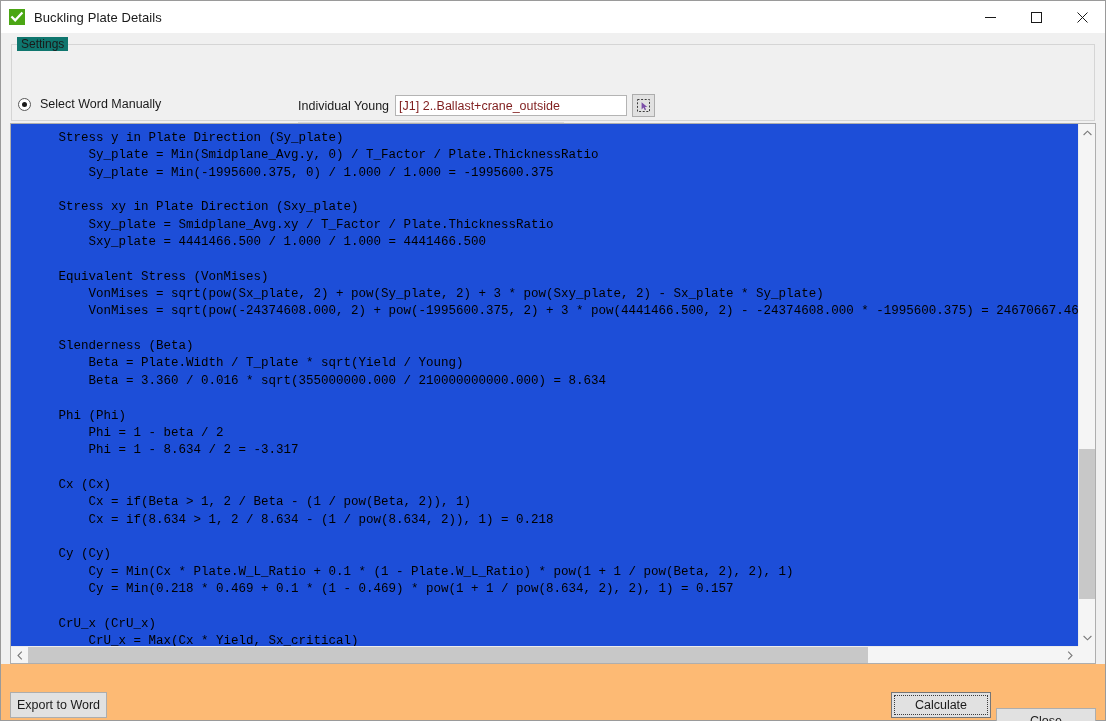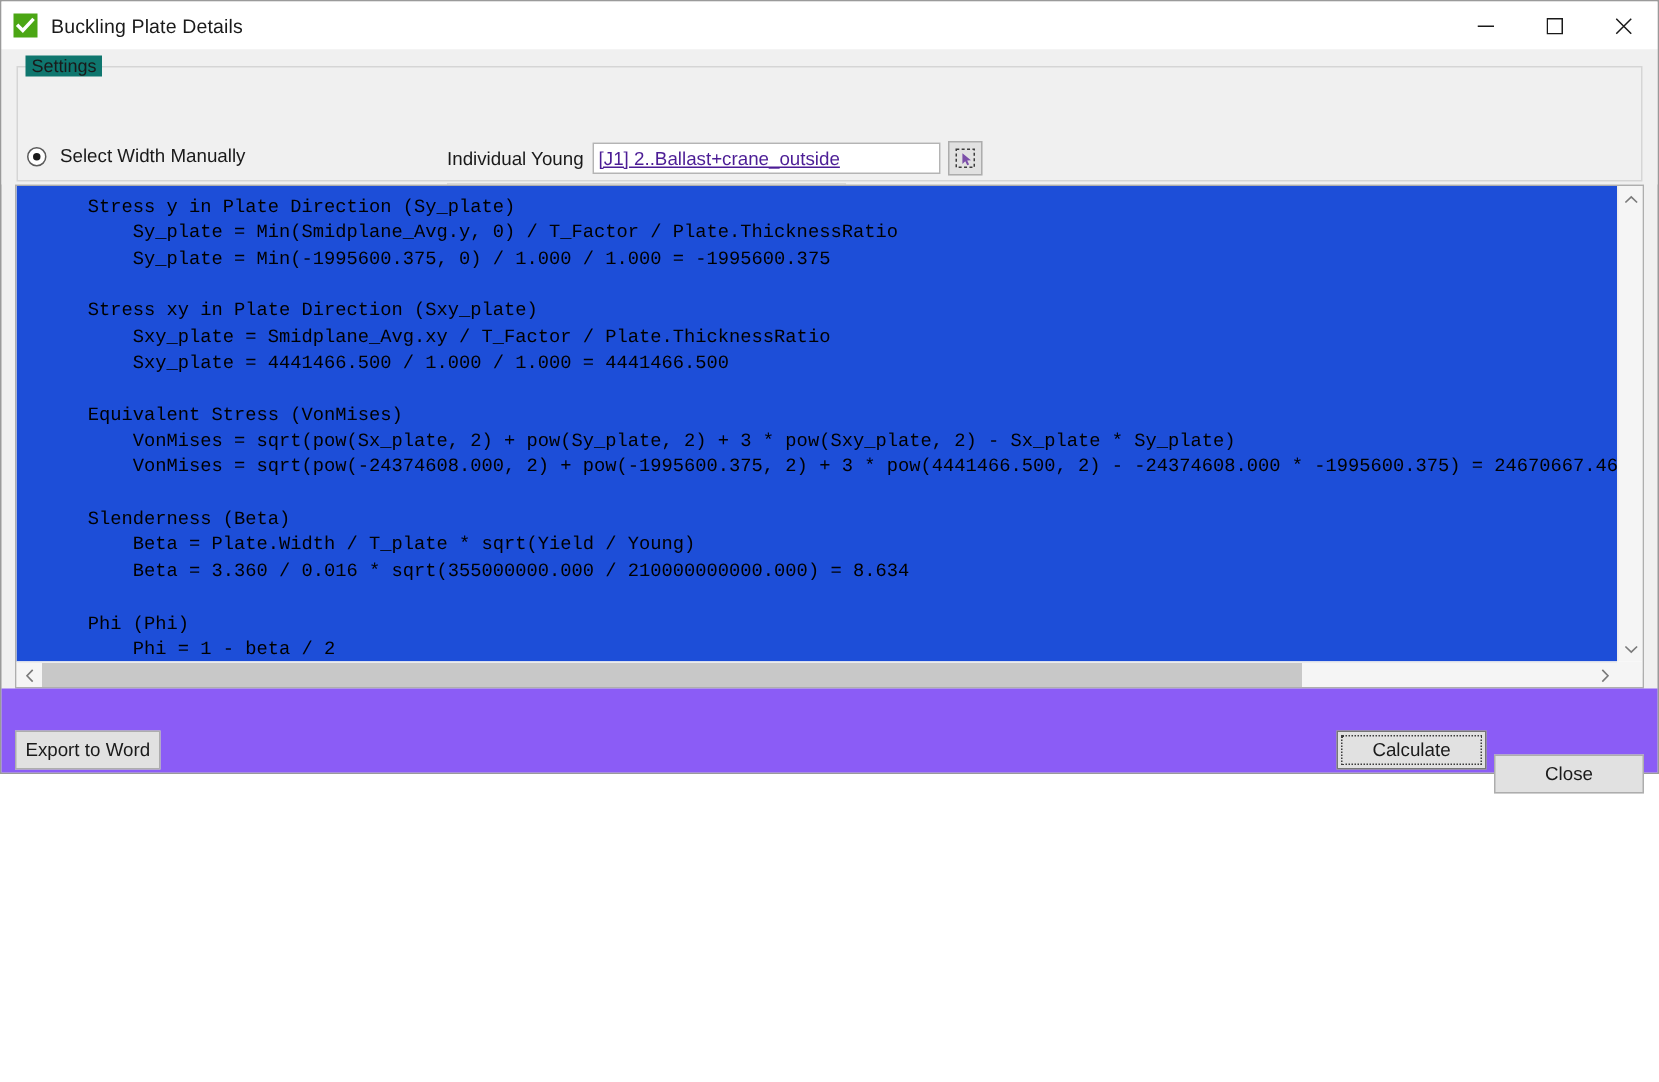--- a/index.html
+++ b/index.html
@@ -13,21 +13,21 @@
     height: 721px;
     overflow: hidden;
     font-family: "Liberation Sans", sans-serif;
     font-size: 12px;
     color: #000000;
   }
 
   .window {
     position: relative;
     width: 1106px;
-    height: 516px;
+    height: 721px;
     box-sizing: border-box;
     border: 1px solid #9a9a9a;
     background: #f0f0f0;
     display: flex;
     flex-direction: column;
     justify-content: center;
   }
 
   
   .titlebar {
@@ -147,25 +147,24 @@
     white-space: nowrap;
   }
   .load-input {
     width: 232px;
     height: 21px;
     box-sizing: border-box;
     border: 1px solid #b4b4b4;
     background: #ffffff;
     font-family: "Liberation Sans", sans-serif;
     font-size: 12.5px;
-    color: #4c1d95;
+    color: #7f1d1d;
     padding: 0 3px;
     line-height: 19px;
     outline: none;
-    text-decoration: underline;
   }
   .pick-btn {
     width: 23px;
     height: 23px;
     margin-left: 5px;
     box-sizing: border-box;
     border: 1px solid #adadad;
     background: #e1e1e1;
     display: flex;
     align-items: center;
@@ -283,21 +282,21 @@
     top: 0;
     height: 16px;
     background: #c8c8c8;
   }
 
   
   .bottombar {
     height: 56px;
     min-height: 56px;
     position: relative;
-    background: #8b5cf6;
+    background: #fdba74;
   }
   .btn {
     position: absolute;
     box-sizing: border-box;
     border: 1px solid #adadad;
     background: #e1e1e1;
     font-family: "Liberation Sans", sans-serif;
     font-size: 12.5px;
     color: #1a1a1a;
     display: flex;
@@ -349,21 +348,21 @@
       </div>
     </div>
   </div>
 
   <div class="settings-area">
     <div class="groupbox"></div>
     <div class="group-label">Settings</div>
 
     <div class="radio-row r1">
       <span class="radio-mark checked"></span>
-      <span class="radio-label">Select Width Manually</span>
+      <span class="radio-label">Select Word Manually</span>
     </div>
 
     <div class="radio-row r2">
       <span class="radio-mark disabled"></span>
       <span class="radio-label disabled">Take Governing Load from Parameter</span>
     </div>
 
     <div class="load-row">
       <span class="load-caption">Individual Young</span>
       <input class="load-input" type="text" value="[J1] 2..Ballast+crane_outside" style="">

